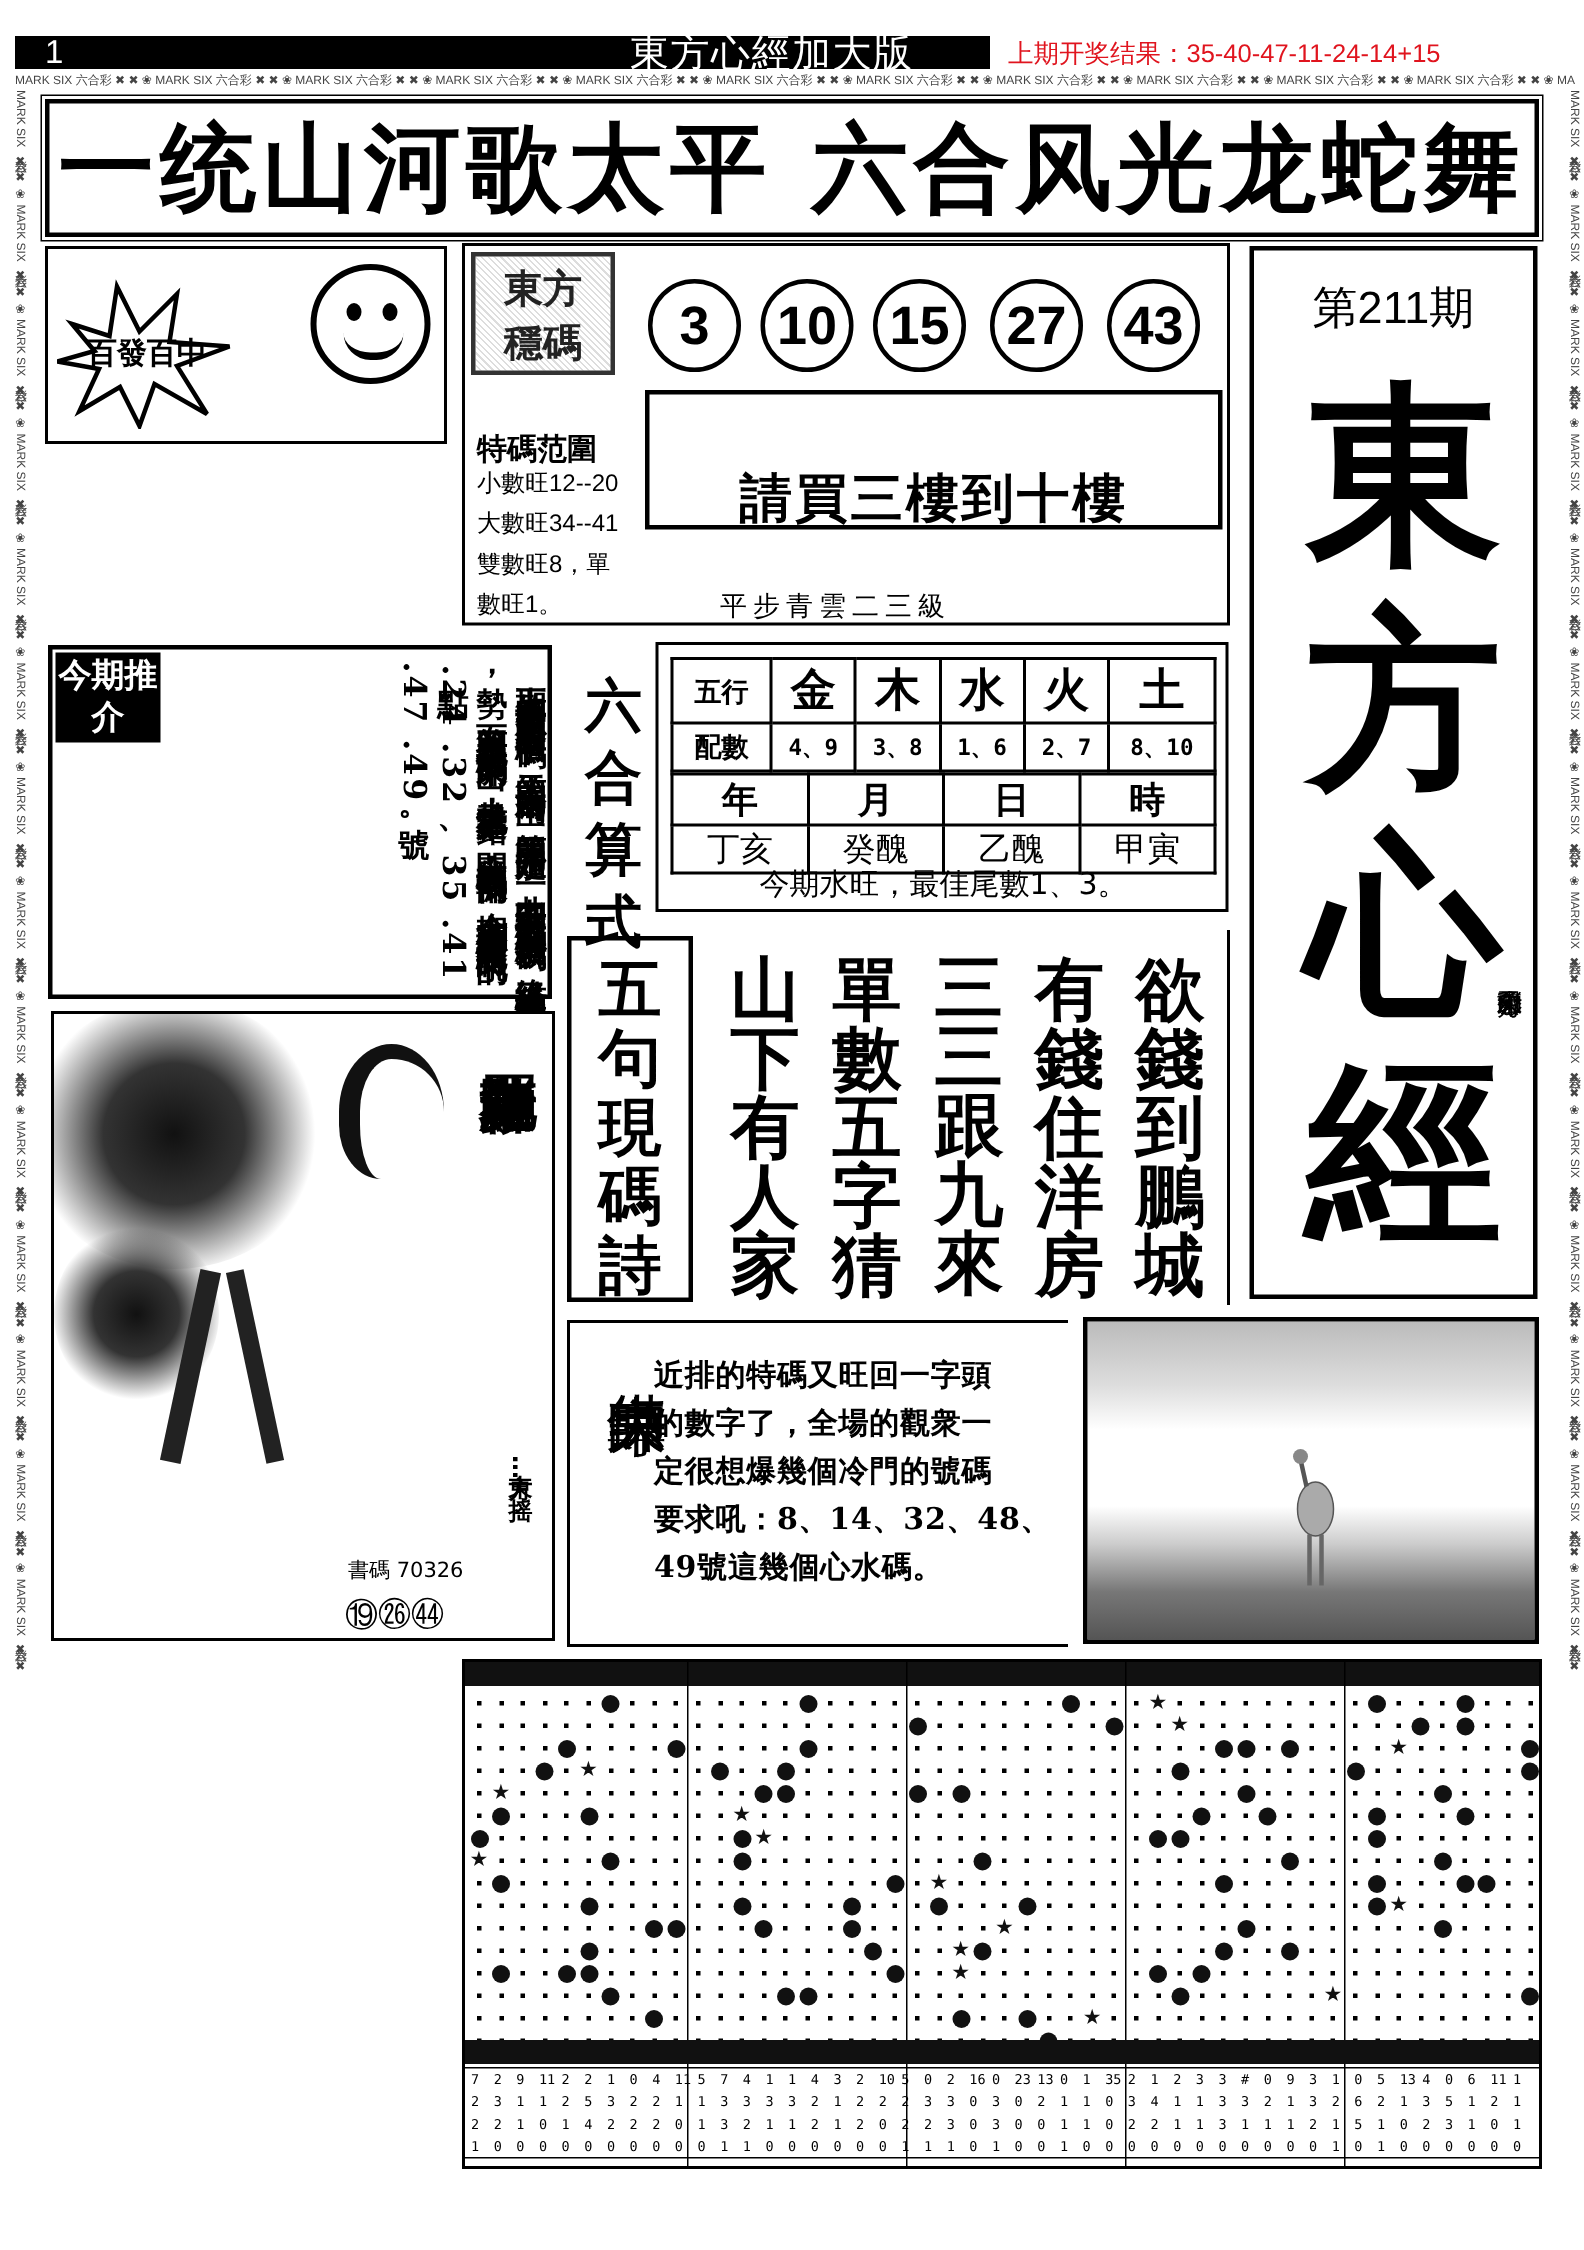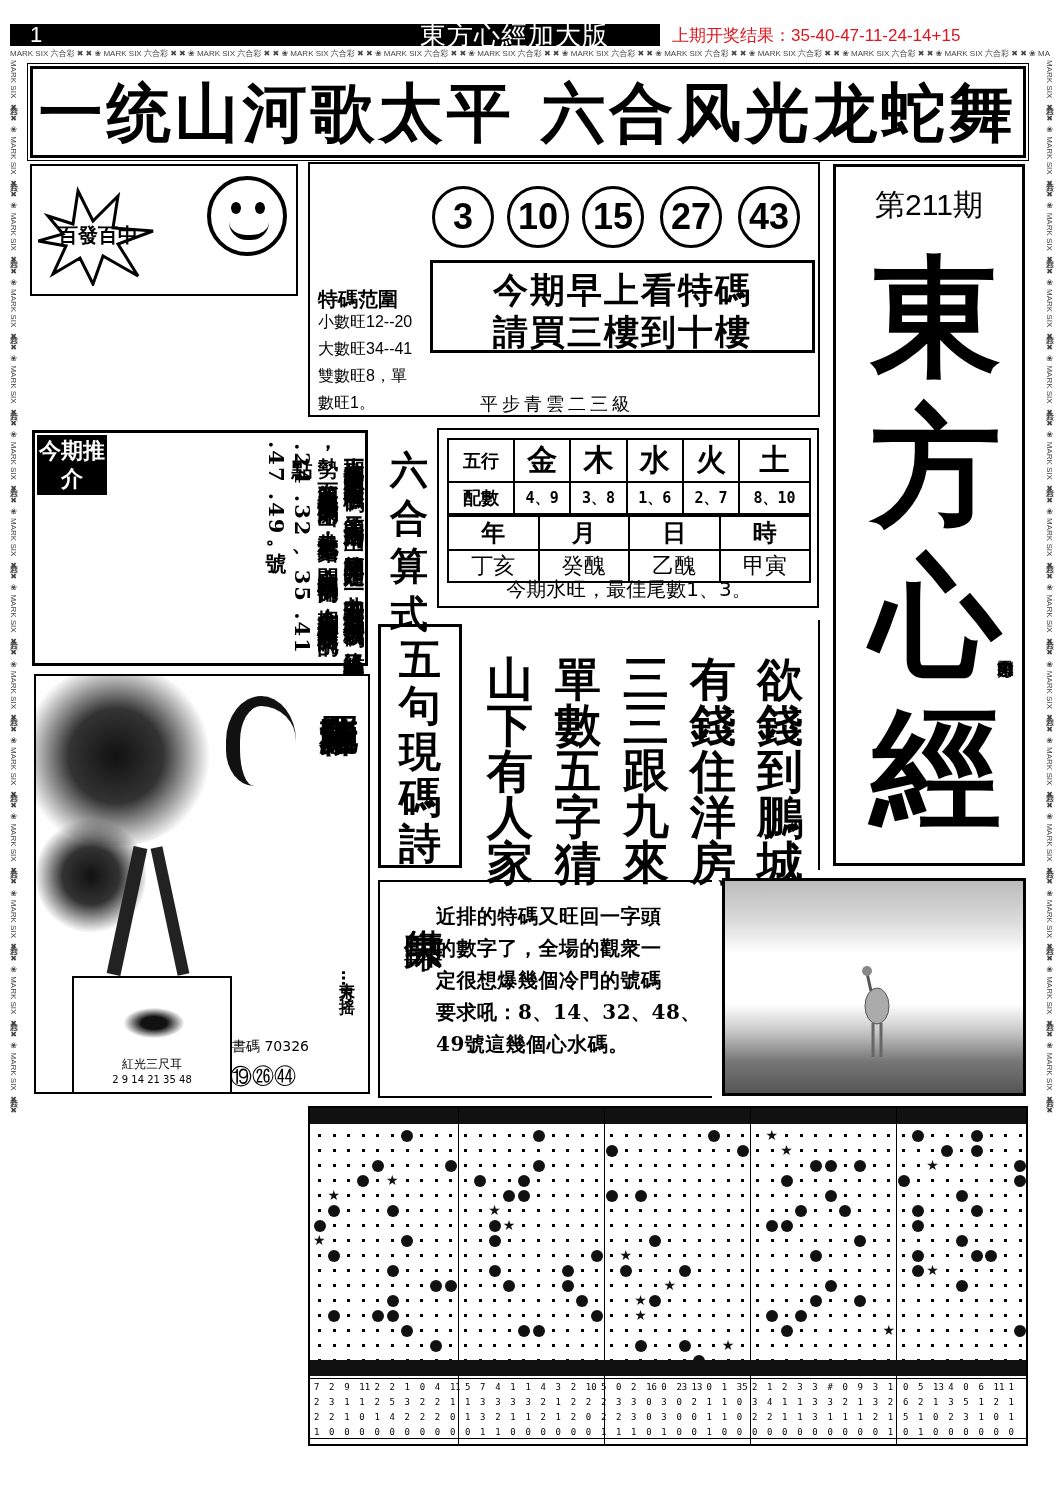--- a/index.html
+++ b/index.html
@@ -50,21 +50,21 @@
   #el-table .h td{font-size:30px;font-weight:bold;height:34px;}
   #el-table .n td{font-size:15px;font-weight:bold;height:30px;font-family:"DejaVu Sans Mono",monospace;}
   #el-table .lbl{font-size:18px !important;font-weight:bold;width:64px;border-radius:13px;}
   #time-table{left:8px;top:85px;width:364px;}
   #time-table td{font-size:22px;height:26px;}
   #time-table .h td{font-weight:bold;font-size:24px;}
   #formula-note{left:0;top:146px;width:380px;text-align:center;font-size:20px;}
   
   #poem-label-box{left:378px;top:624px;width:84px;height:244px;border:3px solid #000;}
   #poem-label{left:14px;top:10px;width:50px;font-size:42px;font-weight:bold;line-height:46px;text-align:center;}
-  .poem-col{position:absolute;top:656px;width:60px;font-size:46px;font-weight:900;line-height:46px;text-align:center;font-family:"DejaVu Sans",sans-serif;}
+  .poem-col{position:absolute;top:636px;width:60px;font-size:46px;font-weight:900;line-height:46px;text-align:center;font-family:"DejaVu Sans",sans-serif;}
   #poem-divider{left:818px;top:620px;width:2px;height:250px;background:#000;}
   
   #photo{left:34px;top:674px;width:336px;height:420px;border:2px solid #000;overflow:hidden;background:#fff;}
   .blot{position:absolute;background:radial-gradient(circle,#111 0%,#333 35%,rgba(0,0,0,0) 70%);border-radius:50%;}
   #photo-title{left:270px;top:10px;width:60px;font-size:38px;font-weight:bold;line-height:54px;text-align:center;}
   #photo-inset{left:36px;top:300px;width:160px;height:122px;border:2px solid #000;background:#fff;}
   #inset-caption{left:0;top:78px;width:156px;text-align:center;font-size:12px;font-family:"DejaVu Serif",serif;}
   #inset-nums{left:0;top:96px;width:156px;text-align:center;font-size:10px;}
   #code-label{left:196px;top:362px;font-size:14px;}
   #code-nums{left:194px;top:386px;font-size:22px;}
@@ -109,34 +109,37 @@
   </svg>
   <div class="abs" id="burst-text">百發百中</div>
   <div class="abs" id="face">
     <div class="abs" style="left:20px;top:22px;width:10px;height:12px;background:#000;border-radius:50%;"></div>
     <div class="abs" style="left:44px;top:22px;width:10px;height:12px;background:#000;border-radius:50%;"></div>
     <div class="abs" style="left:18px;top:42px;width:40px;height:18px;border-bottom:5px solid #000;border-radius:0 0 30px 30px;"></div>
   </div>
 </div>
 
 <div class="abs" id="num-box">
+  <div class="abs" id="logo-box">
+    <div class="abs" id="logo-text" style="white-space:pre-line;">東方
+穩碼</div>
+  </div>
   <div class="ball" style="left:122px;">3</div>
   <div class="ball" style="left:197px;">10</div>
   <div class="ball" style="left:272px;">15</div>
   <div class="ball" style="left:350px;">27</div>
   <div class="ball" style="left:428px;">43</div>
 
   <div class="abs" id="range-title">特碼范圍</div>
   <div class="range-line" style="top:148px;">小數旺12--20</div>
   <div class="range-line" style="top:175px;">大數旺34--41</div>
   <div class="range-line" style="top:202px;">雙數旺8，單</div>
   <div class="range-line" style="top:229px;">數旺1。</div>
 
   <div class="abs" id="promo-box">
-    <div class="promo-line" style="top:4px;">今期早上看特碼</div>
     <div class="promo-line" style="top:46px;">請買三樓到十樓</div>
   </div>
   <div class="abs" id="motto">平步青雲二三級</div>
 </div>
 
 <div class="abs" id="title-col">
   <div class="abs" id="issue">第211期</div>
   <div class="big-char" style="top:80px;">東</div>
   <div class="big-char" style="top:230px;">方</div>
   <div class="big-char" style="top:380px;">心</div>
@@ -200,25 +203,20 @@
 <div class="poem-col" style="left:480px;">山下有人家</div>
 <div class="abs" id="poem-divider"></div>
 
 <div class="abs" id="photo">
   <div class="blot" style="left:-20px;top:-10px;width:200px;height:180px;"></div>
   <div class="blot" style="left:0px;top:140px;width:110px;height:120px;"></div>
   <div class="abs" style="left:190px;top:20px;width:70px;height:90px;border-radius:50% 50% 40% 40%;border-left:14px solid #111;border-top:10px solid #111;"></div>
   <div class="abs" style="left:84px;top:170px;width:14px;height:130px;background:#222;transform:rotate(12deg);"></div>
   <div class="abs" style="left:128px;top:170px;width:12px;height:130px;background:#222;transform:rotate(-12deg);"></div>
   <div class="abs" id="photo-title" style="writing-mode:vertical-rl;">蒙地卡羅賭神</div>
-  <div class="abs" id="photo-inset">
-    <div class="abs" style="left:50px;top:30px;width:60px;height:30px;background:radial-gradient(ellipse,#111 30%,rgba(0,0,0,0) 72%);"></div>
-    <div class="abs" id="inset-caption">紅光三尺耳</div>
-    <div class="abs" id="inset-nums">2  9  14 21 35 48</div>
-  </div>
   <div class="abs" id="code-label">書碼  70326</div>
   <div class="abs" id="code-nums">⑲㉖㊹</div>
   <div class="abs" id="east-side">東方…摇</div>
 </div>
 
 <div class="abs" id="master">
   <div class="abs" id="master-label" style="writing-mode:vertical-rl;">宋大師專供</div>
   <div class="abs" id="master-body">
     <div>近排的特碼又旺回一字頭</div>
     <div>的數字了，全場的觀衆一</div>

